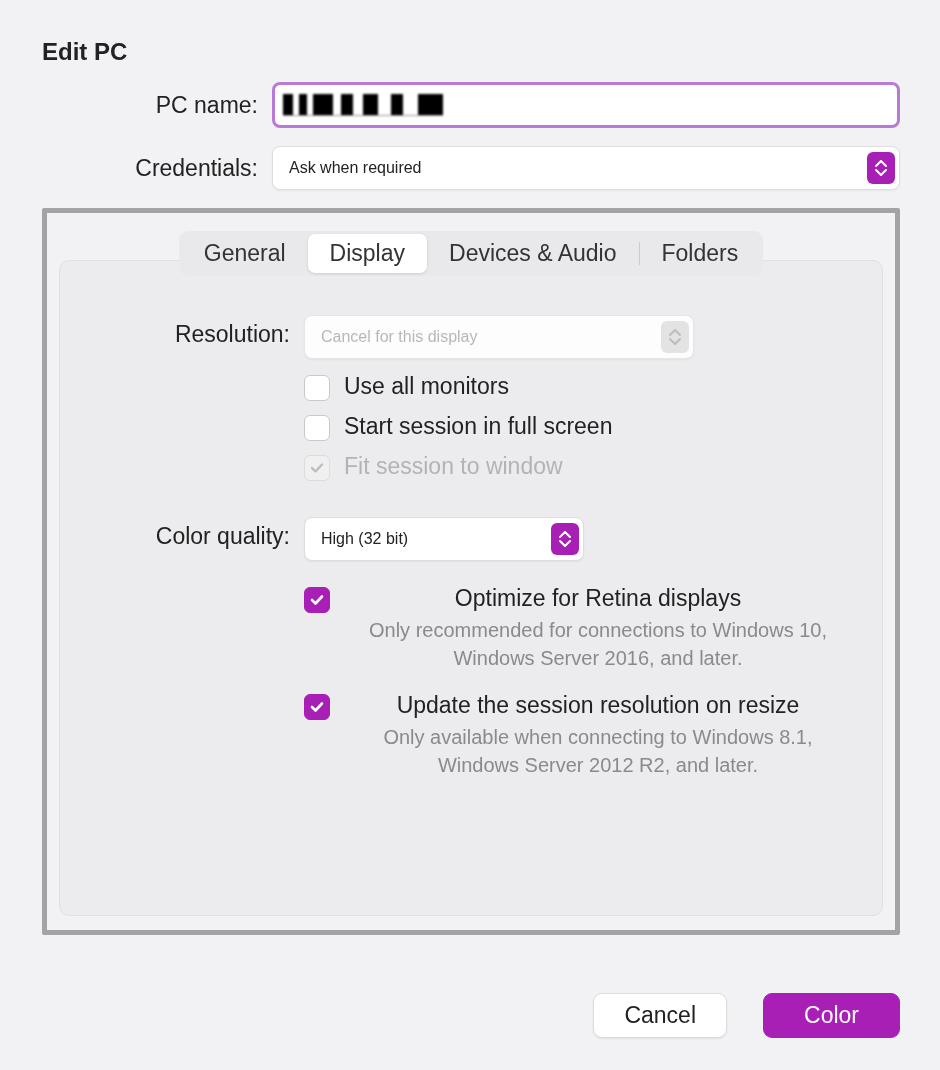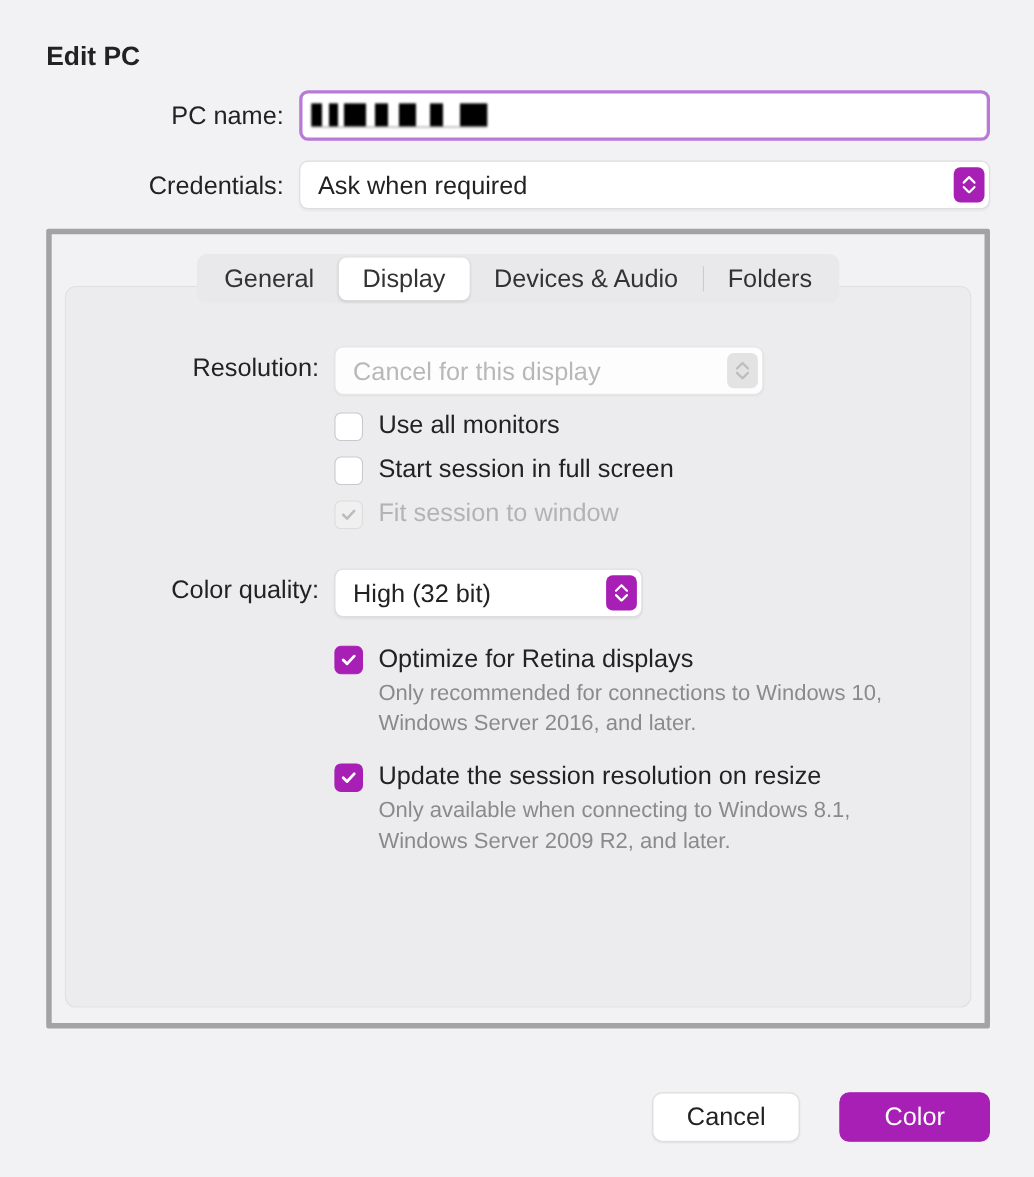--- a/index.html
+++ b/index.html
@@ -61,21 +61,21 @@
     flex: 1;
     position: relative;
   }
   .select {
     width: 100%;
     height: 44px;
     background: #fff;
     border: 1px solid #ddd;
     border-radius: 8px;
     padding: 0 48px 0 16px;
-    font-size: 23px;
+    font-size: 16px;
     color: #222;
     display: flex;
     align-items: center;
     box-shadow: 0 1px 2px rgba(0,0,0,0.05);
   }
   .select.disabled { 
     color: #b8b8b8; 
     background:#fdfdfd;
     border-color:#e6e6e6;
   }
@@ -149,20 +149,21 @@
     font-size: 23px;
     color: #222;
     padding-right: 14px;
     padding-top: 6px;
   }
   .panel-content { flex: 1; position:relative; }
   .checkbox-row {
     display: flex;
     align-items: flex-start;
     margin-bottom: 12px;
+    text-align: center;
   }
   .checkbox {
     width: 26px;
     height: 26px;
     border-radius: 6px;
     border: 1px solid #c9c9cb;
     background: #fff;
     margin-right: 14px;
     flex-shrink: 0;
     display:flex;
@@ -336,21 +337,21 @@
             </div>
           </div>
           <div class="checkbox-row">
             <div class="checkbox checked">
               <svg width="16" height="16" viewBox="0 0 16 16">
                   <path d="M3 8 L6.5 11.5 L13 4.5" stroke="#fff" stroke-width="2.6" fill="none" stroke-linecap="round" stroke-linejoin="round"></path>
                 </svg>
             </div>
             <div class="check-block">
               <span class="check-text">Update the session resolution on resize</span>
-              <span class="check-sub">Only available when connecting to Windows 8.1, Windows Server 2009 R2, and later.</span>
+              <span class="check-sub">Only available when connecting to Windows 8.1, Windows Server 2012 R2, and later.</span>
             </div>
           </div>
         </div>
       </div>
 
     </div>
   </div>
 
   <div class="buttons">
     <button class="btn btn-cancel">Cancel</button>

